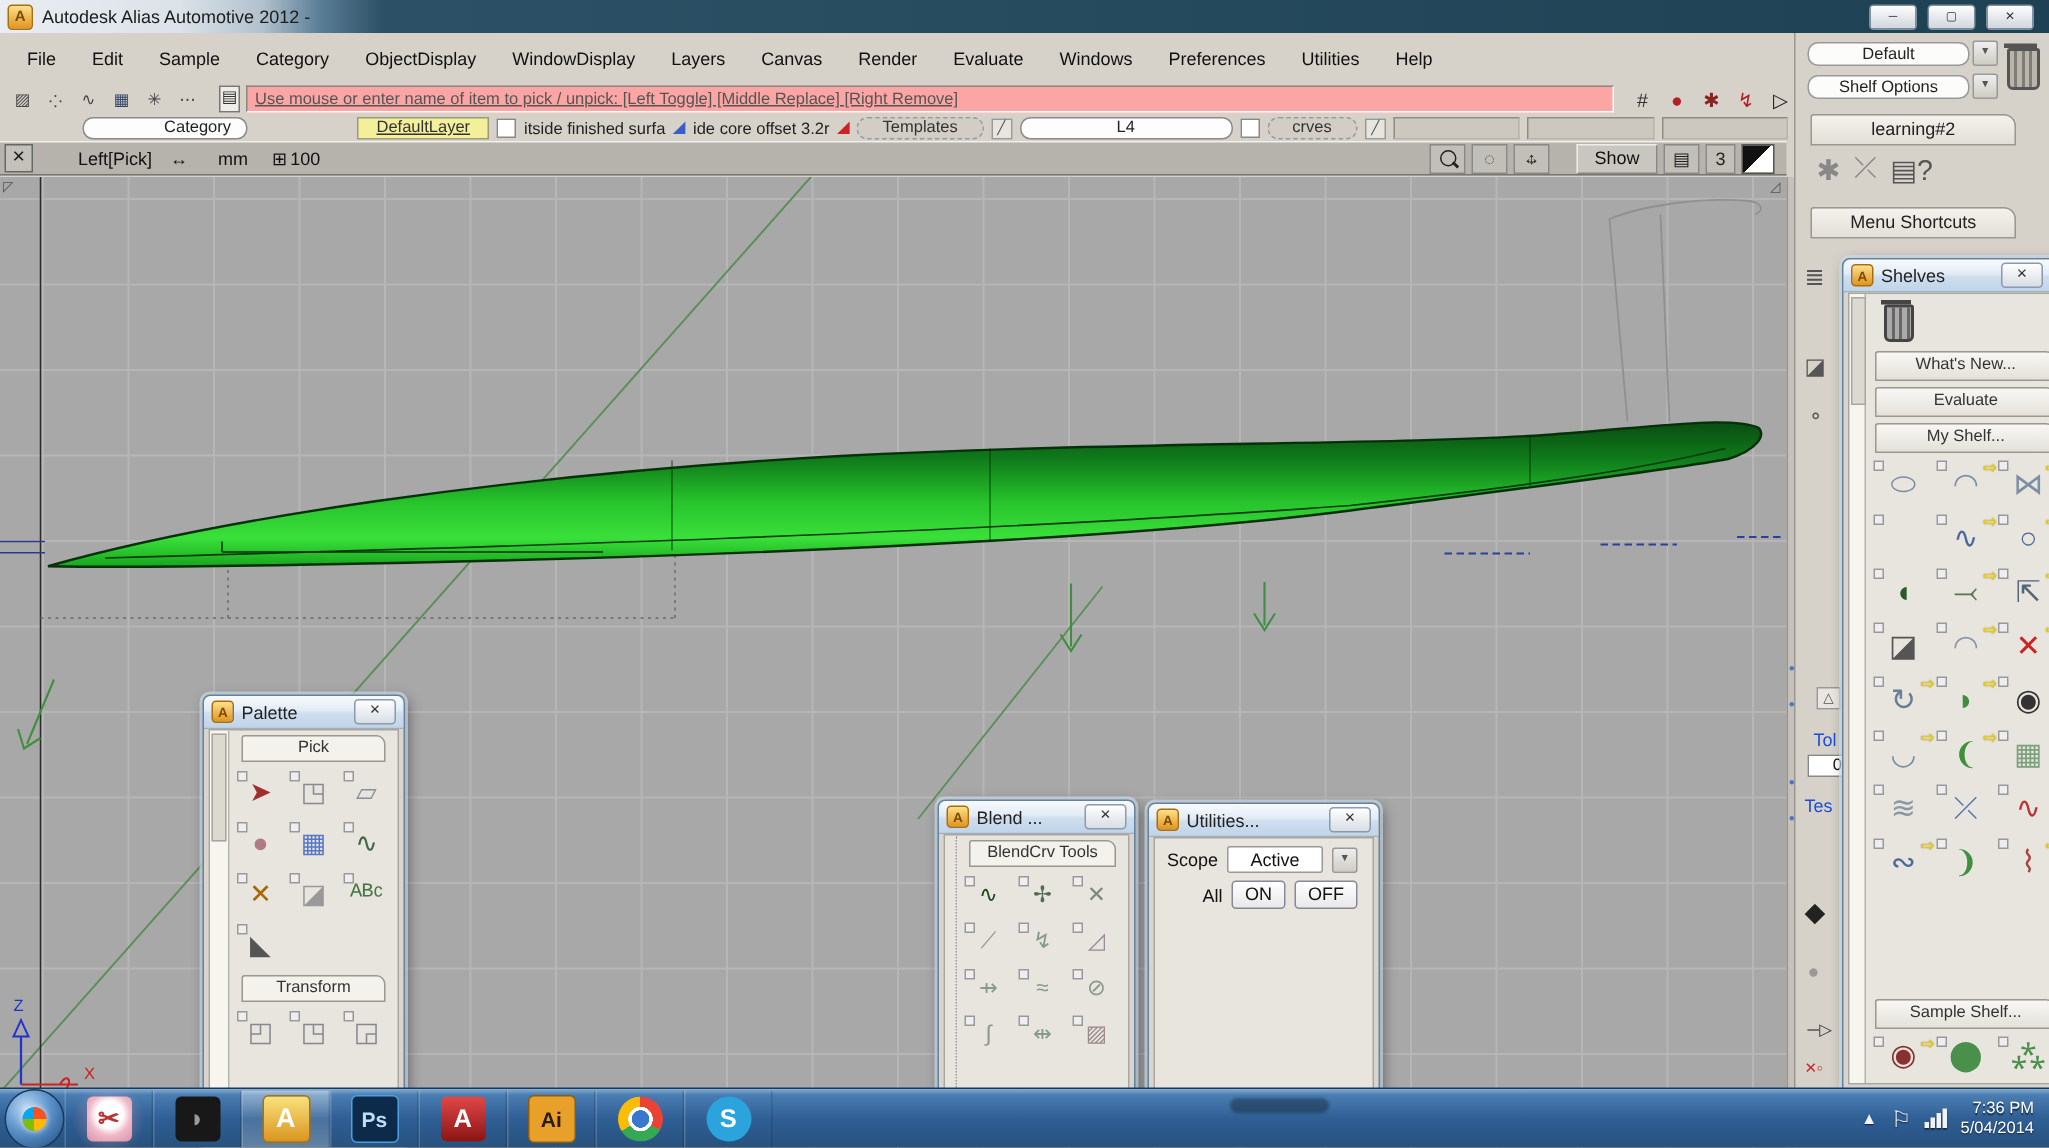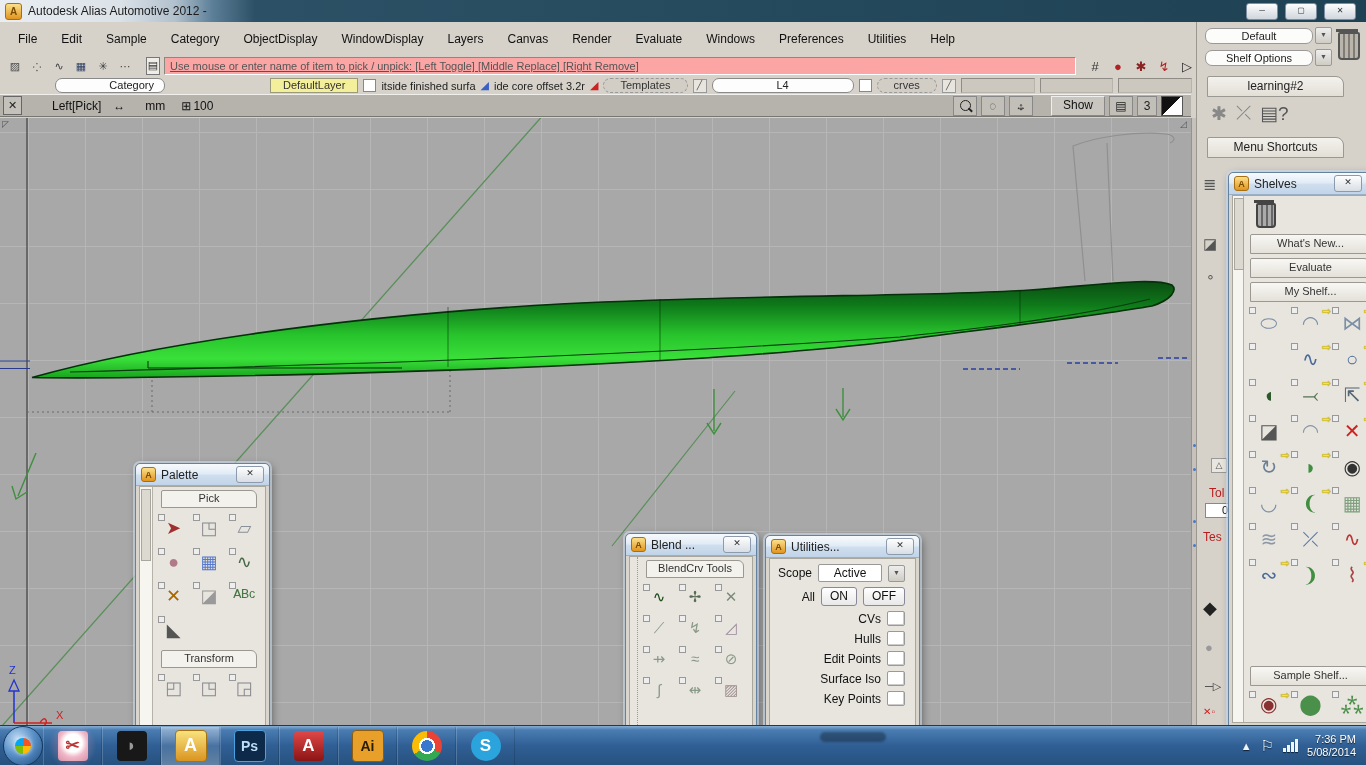--- a/index.html
+++ b/index.html
@@ -31,21 +31,21 @@
   .prompt-field{flex:0 0 900px;height:16px;background:#fca5a5;border:1px solid #8a8880;border-right-color:#fff;border-bottom-color:#fff;
     font-size:11px;color:#555;padding:0 5px;line-height:16px;white-space:nowrap;overflow:hidden;text-decoration:underline;}
   .tb-right{display:flex;align-items:center;gap:5px;margin-left:6px;}
   .tb-right .tbi{font-size:13px;}
 
   
   .layerbar{position:absolute;left:0;top:77px;width:1196px;height:17px;display:flex;align-items:center;gap:5px;box-sizing:border-box;padding-right:4px;}
   .pill{height:13px;border:1px solid #8a8a8a;border-radius:7px;background:#fdfdfd;font-size:11px;
     line-height:13px;padding:0 10px;text-align:center;color:#222;}
   .cat-pill{width:88px;margin-left:55px;text-align:right;}
-  .chip-yellow{height:13px;border:1px solid #9a9a7a;background:#f4ef9a;font-size:11px;line-height:13px;padding:0 12px;margin-left:100px;color:#333;}
+  .chip-yellow{height:13px;border:1px solid #9a9a7a;background:#f4ef9a;font-size:11px;line-height:13px;padding:0 12px;margin-left:68px;color:#333;text-decoration:underline;}
   .mini-cb{width:11px;height:11px;background:#fff;border:1px solid #888;}
   .layer-name{font-size:11px;color:#222;white-space:nowrap;}
   .tri{font-size:11px;line-height:11px;}
   .chip-dashed{height:13px;border:1px dashed #999;border-radius:8px;background:#d2cec6;font-size:11px;line-height:13px;padding:0 16px;color:#333;}
   .slash-box{width:12px;height:12px;border:1px solid #999;background:#e8e5de;font-size:9px;line-height:11px;text-align:center;color:#555;}
   .l4-pill{width:120px;}
   .empty-slot{flex:1;height:13px;border:1px solid #b8b4ac;border-top-color:#8f8c85;border-left-color:#8f8c85;background:#ccc8c0;}
 
   
   .vp-header{position:absolute;left:0;top:94px;width:1191px;height:23px;background:#b6b3ad;
@@ -83,21 +83,21 @@
     font-size:7px;line-height:14px;text-align:center;color:#555;}
   .trash-icon{position:absolute;right:6px;top:10px;width:18px;height:24px;border:2px solid #555;border-radius:2px 2px 4px 4px;
     background:repeating-linear-gradient(90deg,#b9b5ad 0 3px,#807c74 3px 5px);}
   .trash-icon::before{content:"";position:absolute;left:-4px;top:-5px;width:22px;height:3px;background:#555;}
   .rp-tab{margin:10px 22px 0 10px;height:19px;border:1px solid #9a9890;background:linear-gradient(#f4f2ec,#e2dfd7);
     border-radius:2px 8px 0 0;font-size:12px;text-align:center;line-height:18px;color:#222;}
   .rp-icons{display:flex;gap:9px;padding:5px 0 2px 14px;}
   .rp-icons span{font-size:19px;color:#787878;}
   .rp-strip-item{position:absolute;font-size:13px;color:#555;}
   .tol-input{position:absolute;width:22px;height:13px;background:#fff;border:1px solid #888;font-size:11px;line-height:13px;text-align:right;padding-right:2px;color:#111;}
-  .strip-label{position:absolute;font-size:12px;color:#b91c1c;}
+  .strip-label{position:absolute;font-size:12px;color:#1d4ed8;}
 
   
   .fwin{position:absolute;background:#d9d5cd;border:1px solid #64829e;border-radius:5px 5px 2px 2px;
     box-shadow:0 0 0 2px rgba(205,220,235,.65),2px 3px 9px rgba(0,0,0,.45);}
   .fwin-title{height:21px;display:flex;align-items:center;gap:5px;padding:0 5px;
     background:linear-gradient(#f7fafd 0%,#e2ecf6 45%,#cfdeee 55%,#c0d4e9 100%);
     border-bottom:1px solid #9ab0c6;border-radius:5px 5px 0 0;font-size:12px;color:#222;}
   .fwin-title .alias-a{width:13px;height:13px;font-size:9px;}
   .fwin-close{margin-left:auto;width:26px;height:15px;background:linear-gradient(#fefefe,#d8dee5);
     border:1px solid #8b9aac;border-radius:3px;font-size:9px;line-height:13px;text-align:center;color:#333;}
@@ -511,48 +511,20 @@
       <div class="dc-row">
         <span>Scope</span>
         <span class="dc-select">Active</span>
         <span class="dd-btn">▼</span>
       </div>
       <div class="dc-row">
         <span>All</span>
         <span class="dc-btn">ON</span>
         <span class="dc-btn">OFF</span>
       </div>
-      <div>
-
-          <div class="dc-row">
-            <span>CVs</span>
-            <span class="dc-cb"></span>
-          </div>
-
-          <div class="dc-row">
-            <span>Hulls</span>
-            <span class="dc-cb"></span>
-          </div>
-
-          <div class="dc-row">
-            <span>Edit Points</span>
-            <span class="dc-cb"></span>
-          </div>
-
-          <div class="dc-row">
-            <span>Surface Iso</span>
-            <span class="dc-cb"></span>
-          </div>
-
-          <div class="dc-row">
-            <span>Key Points</span>
-            <span class="dc-cb"></span>
-          </div>
-
-      </div>
     </div>
   </div>
 
   <div class="fwin" style="left:1228px;top:172px;width:152px;height:553px;z-index:30;">
     <div class="fwin-title">
       <span class="alias-a">A</span>
       <span>Shelves</span>
       <span class="fwin-close" style="margin-right:14px;">✕</span>
     </div>
     <div class="fwin-body">
@@ -742,19 +714,19 @@
       <span class="tray-glyph">▲</span>
       <span class="tray-glyph" style="font-size:15px;">⚐</span>
       <span class="signal-bars">
         <i style="height:4px"></i>
           <i style="height:7px"></i>
           <i style="height:10px"></i>
           <i style="height:13px"></i>
       </span>
       <div class="clock">
         <div>7:36 PM</div>
-        <div>5/08/2014</div>
+        <div>5/04/2014</div>
       </div>
     </div>
   </div>
   <div class="smudge"></div>
 
 </div>
 
 </body></html>

